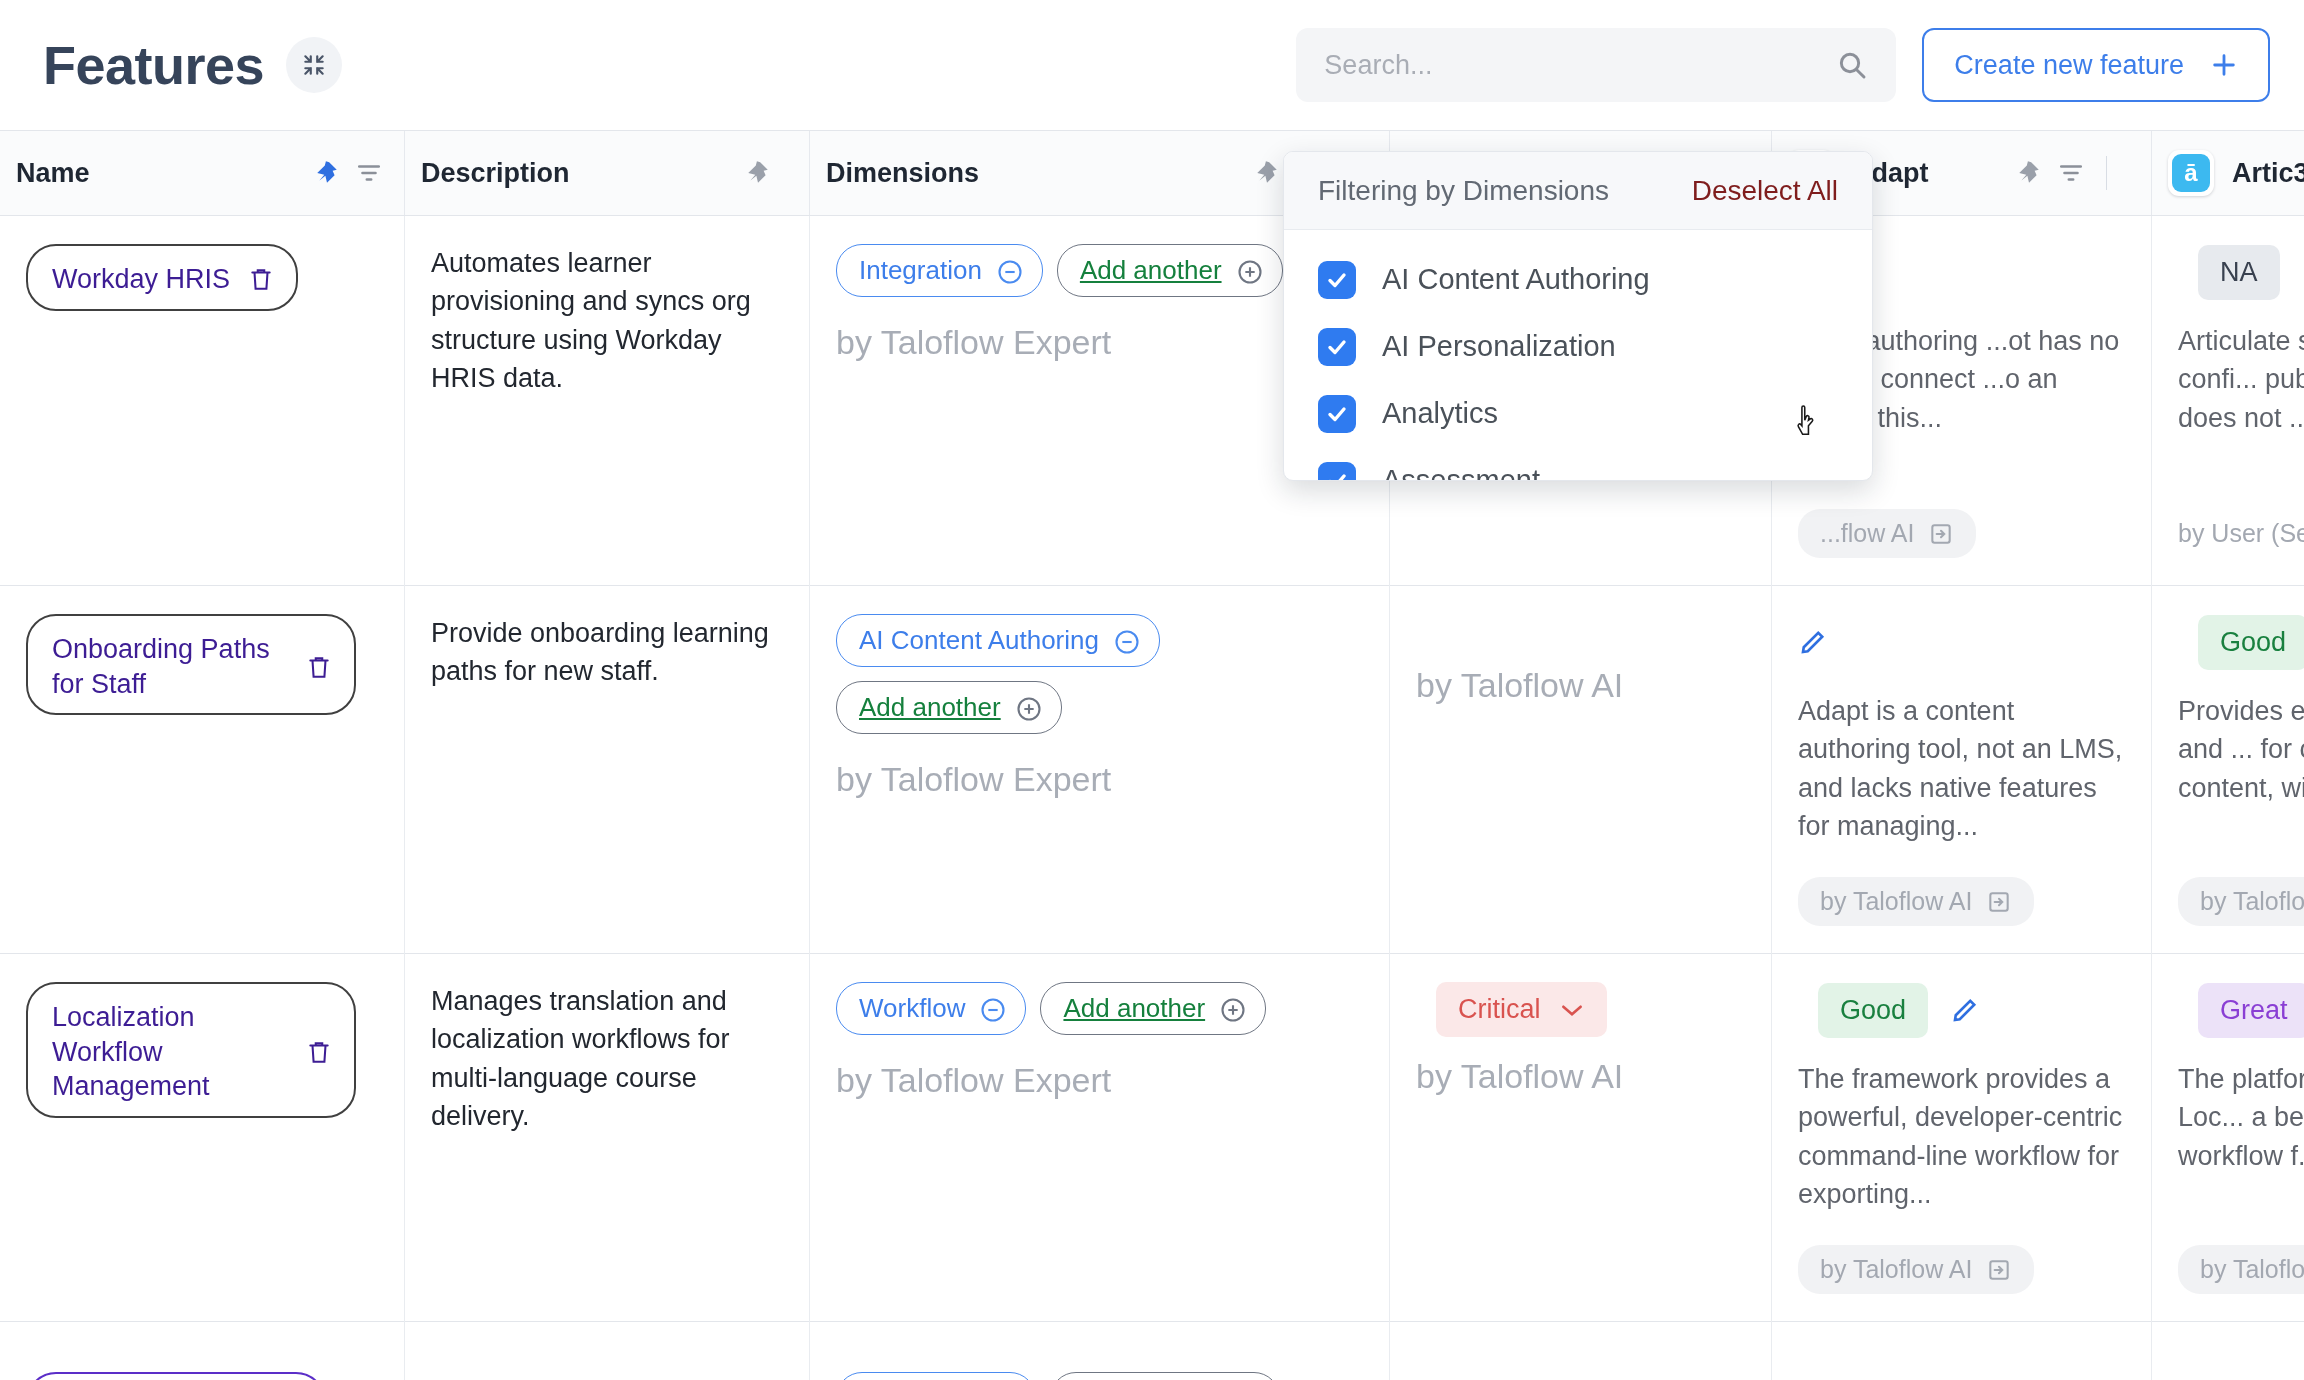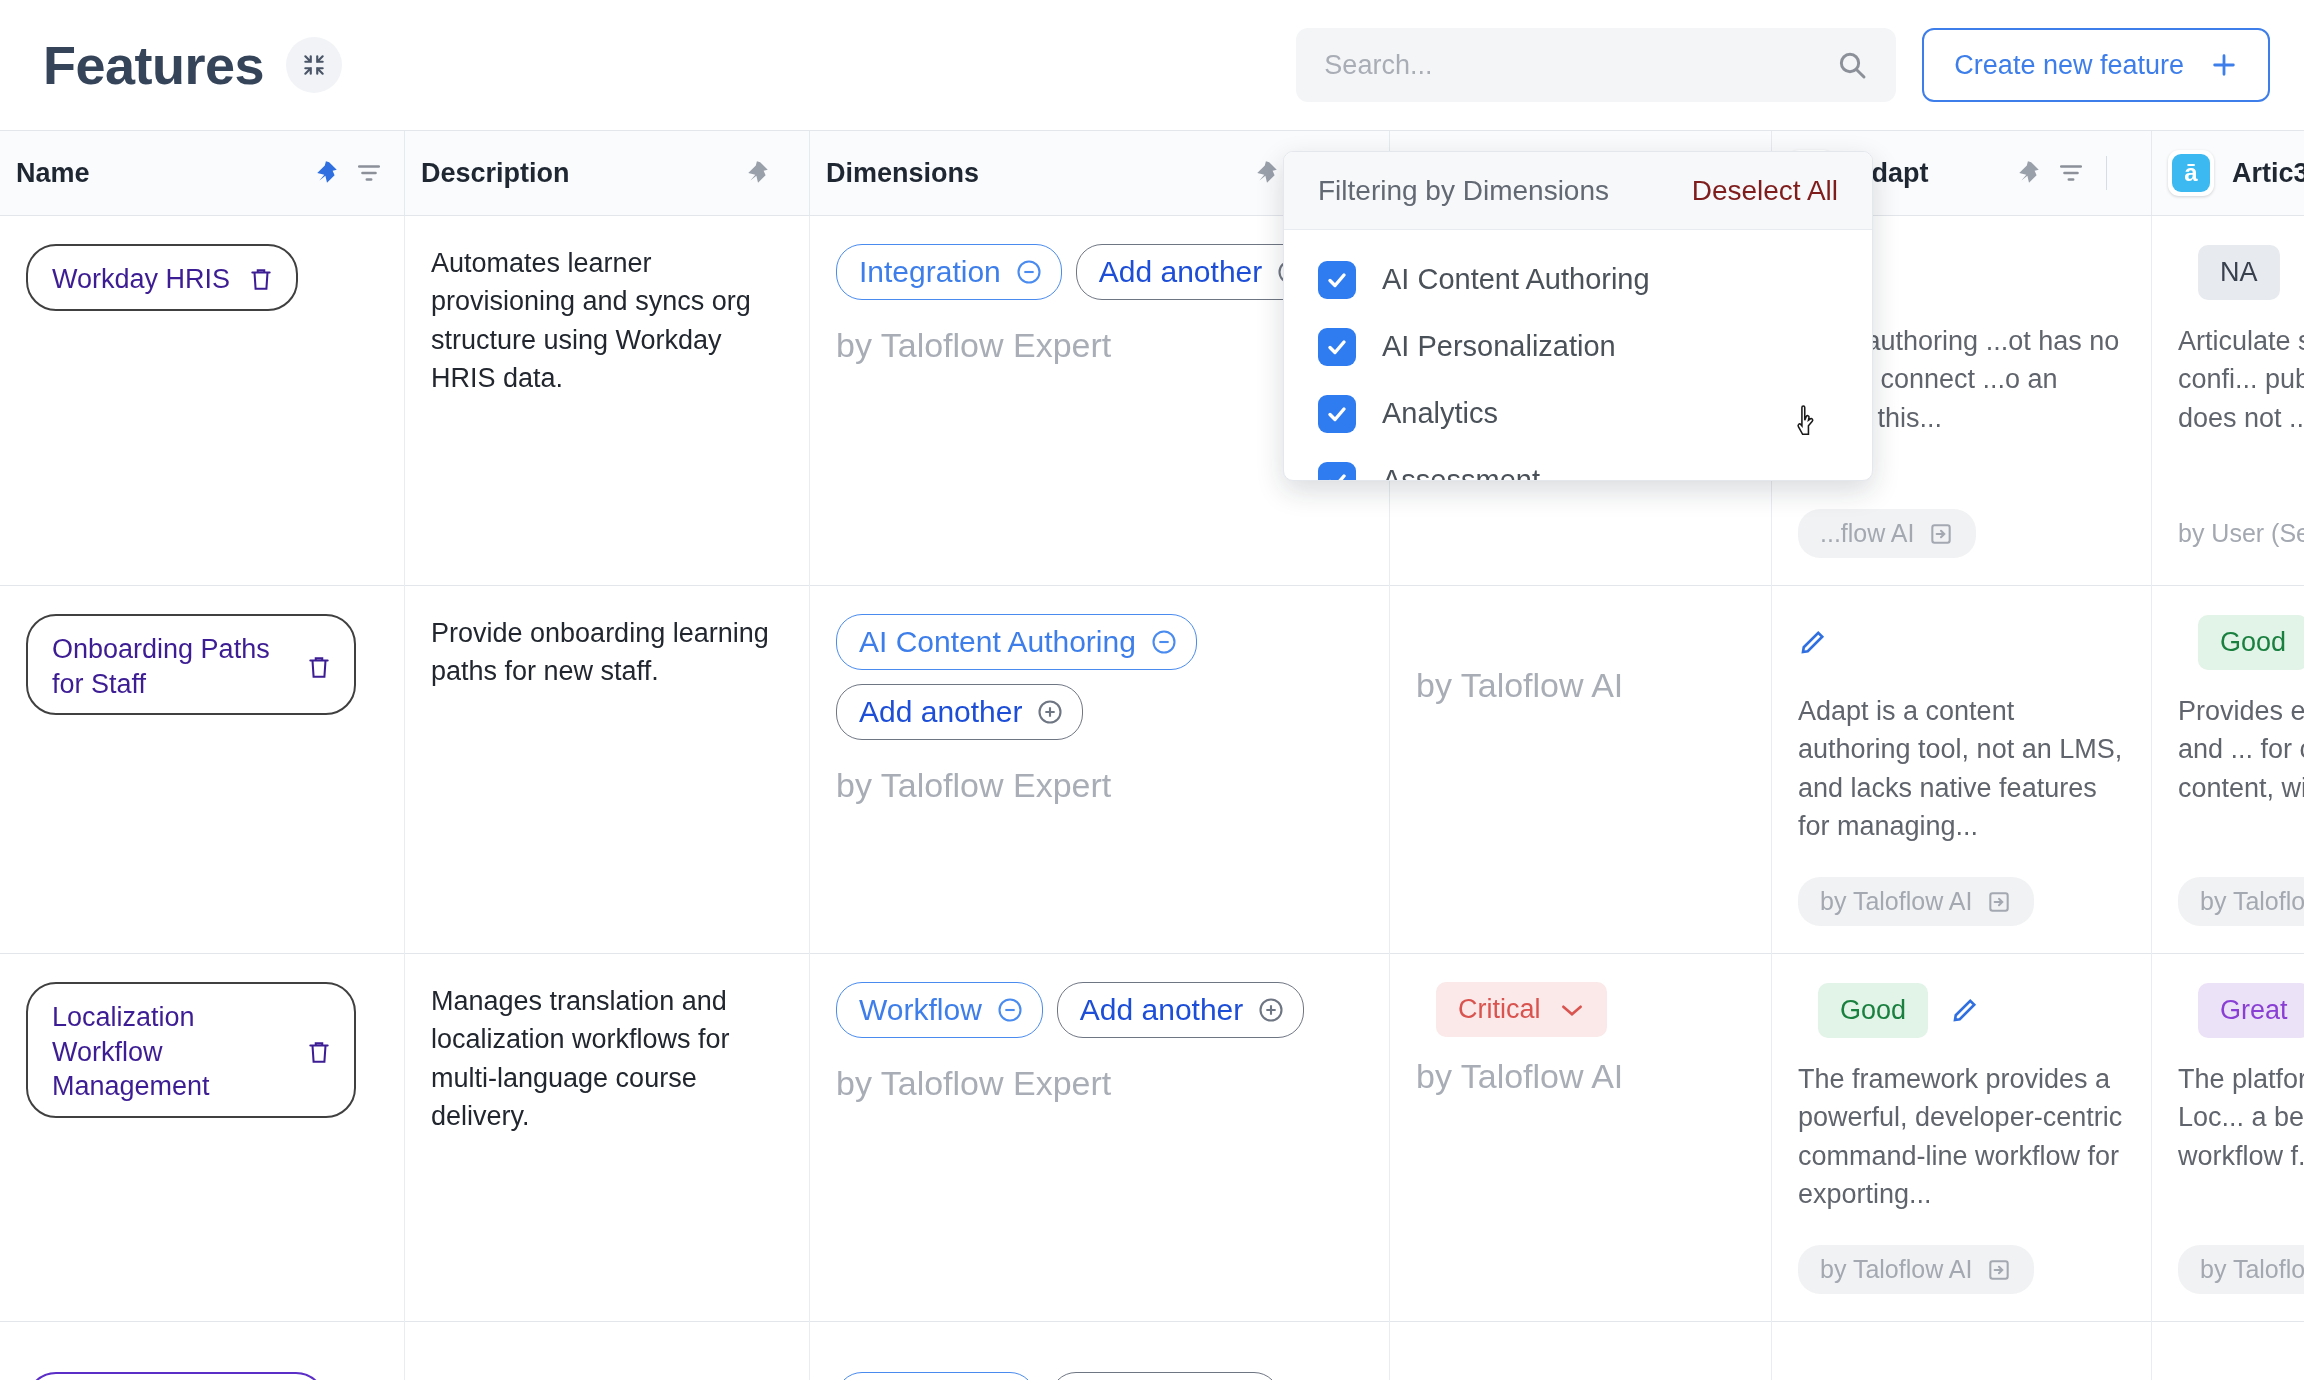--- a/index.html
+++ b/index.html
@@ -153,29 +153,29 @@
 
   .desc-text {
     font-size: 27px;
     line-height: 1.42;
     color: #22272f;
   }
 
   
   .chips { display: flex; flex-wrap: wrap; gap: 14px; align-items: flex-start; }
   .chip {
-    display: inline-flex; align-items: center; gap: 14px;
+    display: inline-flex; align-items: flex-end; gap: 14px;
     border-radius: 26px;
     padding: 10px 18px 10px 22px;
-    font-size: 30px;
+    font-size: 26px;
     white-space: nowrap;
     cursor: pointer;
   }
   .chip.selected { border: 1.5px solid #4a8bf0; color: #3d7eea; }
-  .chip.add { border: 1.5px solid #6f7683; color: #1d4ed8; }
+  .chip.add { border: 1.5px solid #6f7683; color: #15803d; text-decoration: underline; }
   .circ { width: 28px; height: 28px; flex:0 0 auto;}
 
   .byline {
     font-size: 34px;
     color: #a8adb6;
     margin-top: 26px;
   }
   .byline.tight { margin-top: 20px; }
 
   

